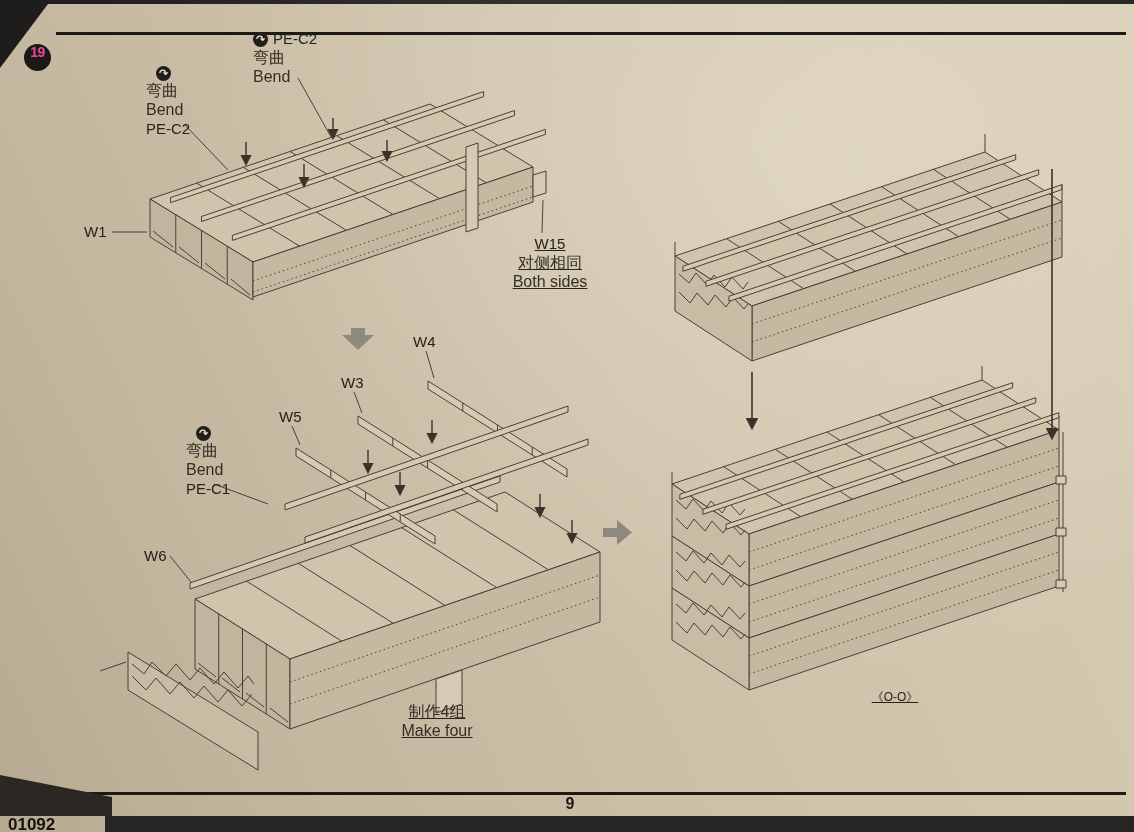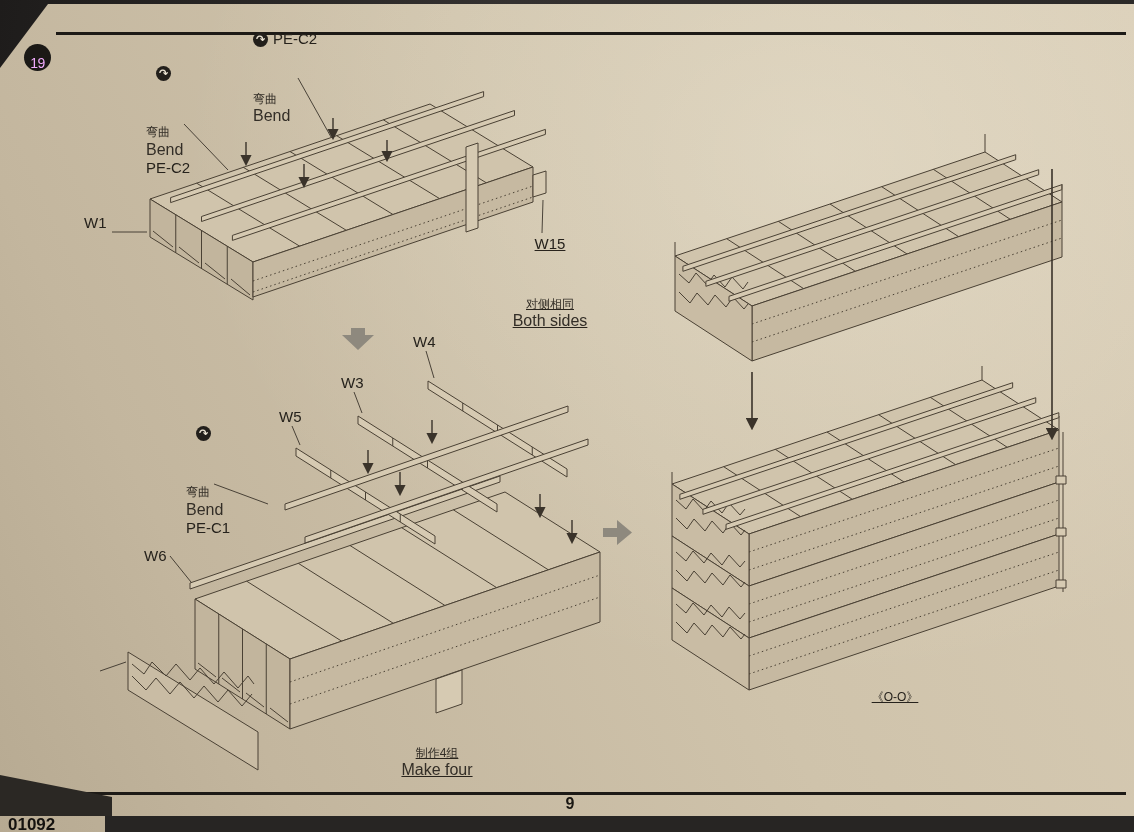--- a/index.html
+++ b/index.html
@@ -11,25 +11,25 @@
            radial-gradient(ellipse at 72% 18%, rgba(255,252,238,0.28), rgba(255,252,238,0) 55%),
            linear-gradient(245deg,#d8ccb5 0%,#cfc3ab 45%,#c3b69e 80%,#b7aa92 100%);
          clip-path:polygon(48px 0, 100% 0, 100% 100%, 0 100%, 0 64px);}
   .rule{position:absolute;background:#1d1a16;}
   .rule.top{left:56px;top:28px;right:8px;height:3px;}
   .rule.bottom{left:58px;top:788px;right:8px;height:3px;}
   .shadow-band{position:absolute;left:0;top:762px;width:112px;height:50px;background:#2b2824;
          clip-path:polygon(0 18%,100% 62%,100% 100%,0 100%);}
   .bottom-band{position:absolute;left:105px;right:0;bottom:0;height:16px;background:#272523;}
   .badge{position:absolute;left:24px;top:40px;width:27px;height:27px;border-radius:50%;
-         background:#1b1916;color:#f0abfc;display:flex;align-items:flex-end;justify-content:center;
-         font-weight:normal;font-size:14px;letter-spacing:-0.5px;}
+         background:#1b1916;color:#ec4899;display:flex;align-items:flex-start;justify-content:center;
+         font-weight:bold;font-size:14px;letter-spacing:-0.5px;}
   .callout{position:absolute;color:#29241d;line-height:1.2;}
   .part{font-size:15px;color:#26221c;}
-  .cn{font-size:12px;color:#332e27;margin-top:44px;}
+  .cn{font-size:16px;color:#332e27;}
   .en{font-size:16px;color:#332e27;}
   .row{display:flex;align-items:center;gap:5px;}
   .center{text-align:center;text-decoration:underline;}
   .bend-icon{width:15px;height:15px;border-radius:50%;background:#221f1b;color:#e9e2d2;
          font-size:11px;line-height:15px;text-align:center;display:inline-block;font-weight:bold;}
   .bend-icon.inset{margin-left:10px;}
   .page-num{position:absolute;left:540px;top:791px;width:60px;text-align:center;
          font-weight:bold;font-size:16px;color:#1a1713;}
   .kit-num{position:absolute;left:8px;top:811px;font-weight:bold;font-size:17px;color:#14120f;}
   .view-ref{font-size:12px;color:#26221c;}
@@ -180,21 +180,21 @@
       <div class="en">Bend</div>
     </div>
 
     <div class="callout" style="left:146px;top:58px;width:72px">
       <span class="bend-icon inset">↷</span>
       <div class="cn">弯曲</div>
       <div class="en">Bend</div>
       <div class="part">PE-C2</div>
     </div>
 
-    <div class="callout part" style="left:84px;top:210px">W1</div>
+    <div class="callout part" style="left:84px;top:219px">W1</div>
 
     <div class="callout center" style="left:512px;top:231px;width:76px">
       <div class="part">W15</div>
       <div class="cn">对侧相同</div>
       <div class="en">Both sides</div>
     </div>
 
     <div class="callout part" style="left:413px;top:329px">W4</div>
     <div class="callout part" style="left:341px;top:370px">W3</div>
     <div class="callout part" style="left:279px;top:404px">W5</div>

